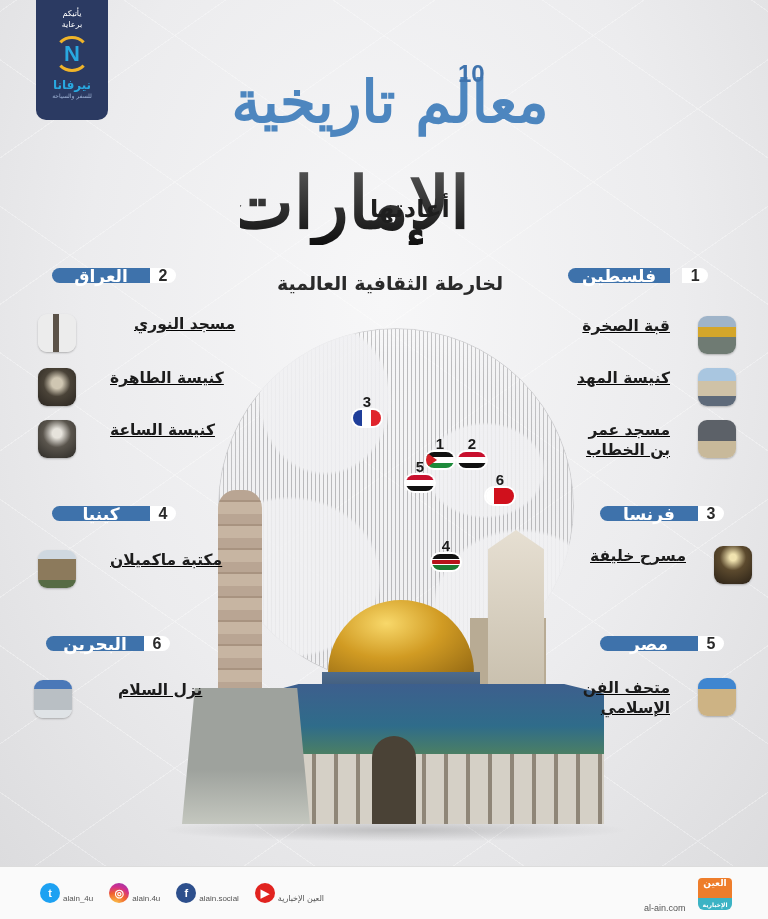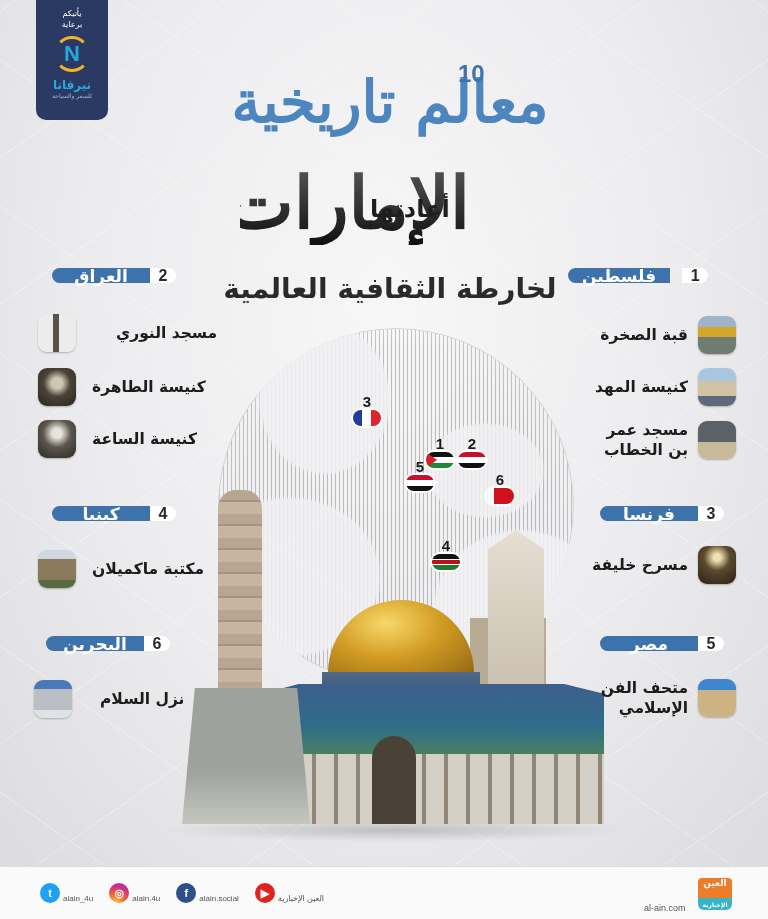--- a/index.html
+++ b/index.html
@@ -39,21 +39,21 @@
   }
   .sponsor .brand { margin-top: 6px; font-size: 12px; font-weight: bold; color: #29a8e0; direction: rtl; }
   .sponsor .brand-sub { font-size: 6px; color: #9fb3d6; direction: rtl; }
 
   
   .title-block { position: absolute; left: 200px; top: 40px; width: 380px; height: 270px; text-align: center; direction: rtl; }
   .title-num { position: absolute; left: 258px; top: 20px; font-size: 24px; font-weight: bold; color: #3f73ad; font-family: "Liberation Sans", sans-serif; }
   .title-l1 { position: absolute; left: 0; right: 0; top: 28px; font-size: 58px; font-weight: bold; color: #4d86bf; font-family: "DejaVu Serif", serif; letter-spacing: -2px; }
   .title-l2 { position: absolute; left: 170px; top: 155px; font-size: 24px; color: #1e1e1e; font-weight: bold; }
   .title-l3 { position: absolute; left: 40px; right: 110px; top: 120px; font-size: 72px; font-weight: bold; color: #1a1a1a; font-family: "DejaVu Serif", serif; background: linear-gradient(180deg,#5a5a5a,#101010); -webkit-background-clip: text; background-clip: text; -webkit-text-fill-color: transparent; }
-  .title-l4 { position: absolute; left: 0; right: 0; top: 232px; font-size: 28px; font-weight: bold; color: #2a2a2a; }
+  .title-l4 { position: absolute; left: 0; right: 0; top: 232px; font-size: 19px; font-weight: bold; color: #2a2a2a; }
 
   
   .globe {
     position: absolute; left: 218px; top: 328px; width: 356px; height: 356px; border-radius: 50%;
     border: 1.5px solid #b5b5b8;
     background:
       radial-gradient(circle at 50% 50%, rgba(255,255,255,0.0) 60%, rgba(255,255,255,0.6) 100%),
       repeating-linear-gradient(90deg, #8d8d90 0 1.5px, transparent 1.5px 4px);
     -webkit-mask: radial-gradient(circle, #000 99%, transparent 100%);
     opacity: 0.55;
@@ -84,21 +84,21 @@
     background: #3e72ab; color: #fff; font-weight: bold; font-size: 17px; padding: 0 14px;
     border-radius: 12px 0 0 12px; display: flex; align-items: center; direction: rtl; min-width: 98px; justify-content: center;
   }
   .country .idx {
     background: #fff; color: #2a2a2a; font-weight: bold; font-size: 16px; width: 26px;
     border-radius: 0 12px 12px 0; display: flex; align-items: center; justify-content: center;
     font-family: "Liberation Sans", sans-serif;
   }
 
   
-  .lm { position: absolute; display: flex; align-items: center; gap: 10px; }
+  .lm { position: absolute; display: flex; gap: 28px; text-decoration: underline; }
   .lm.right { flex-direction: row; }
   .lm.left { flex-direction: row; }
   .lm .thumb { width: 38px; height: 38px; border-radius: 9px; flex: 0 0 38px; box-shadow: 0 1px 2px rgba(0,0,0,0.25); }
   .lm .label { font-size: 15.5px; font-weight: bold; color: #1c1c1c; direction: rtl; text-align: right; line-height: 20px; }
   .lm.right .label { text-align: right; }
 
   .t-dome { background: linear-gradient(180deg,#9fb4c9 0 30%,#d4a62a 30% 55%,#6f7b73 55% 100%); }
   .t-nativity { background: linear-gradient(180deg,#a9c6e0 0 35%,#cfc2a7 35% 75%,#5e6a7a 75%); }
   .t-omar { background: linear-gradient(180deg,#5c6168 0 55%,#c8b99a 55%); }
   .t-nuri { background: linear-gradient(90deg,#ececec 0 40%,#5b5248 40% 55%,#ececec 55%); }
@@ -243,21 +243,21 @@
       <span>مسجد عمر</span><br>
       <span>بن الخطاب</span>
     </span>
     <span class="thumb t-omar"></span>
   </div>
 
   <div class="country" style="left:600px; top:506px;">
     <span class="pill">فرنسا</span>
     <span class="idx">3</span>
   </div>
-  <div class="lm right" style="right:32px; top:546px;">
+  <div class="lm right" style="right:16px; top:546px;">
     <span class="label">مسرح خليفة</span>
     <span class="thumb t-khalifa"></span>
   </div>
 
   <div class="country" style="left:600px; top:636px;">
     <span class="pill">مصر</span>
     <span class="idx">5</span>
   </div>
   <div class="lm right" style="right:32px; top:678px;">
     <span class="label">

